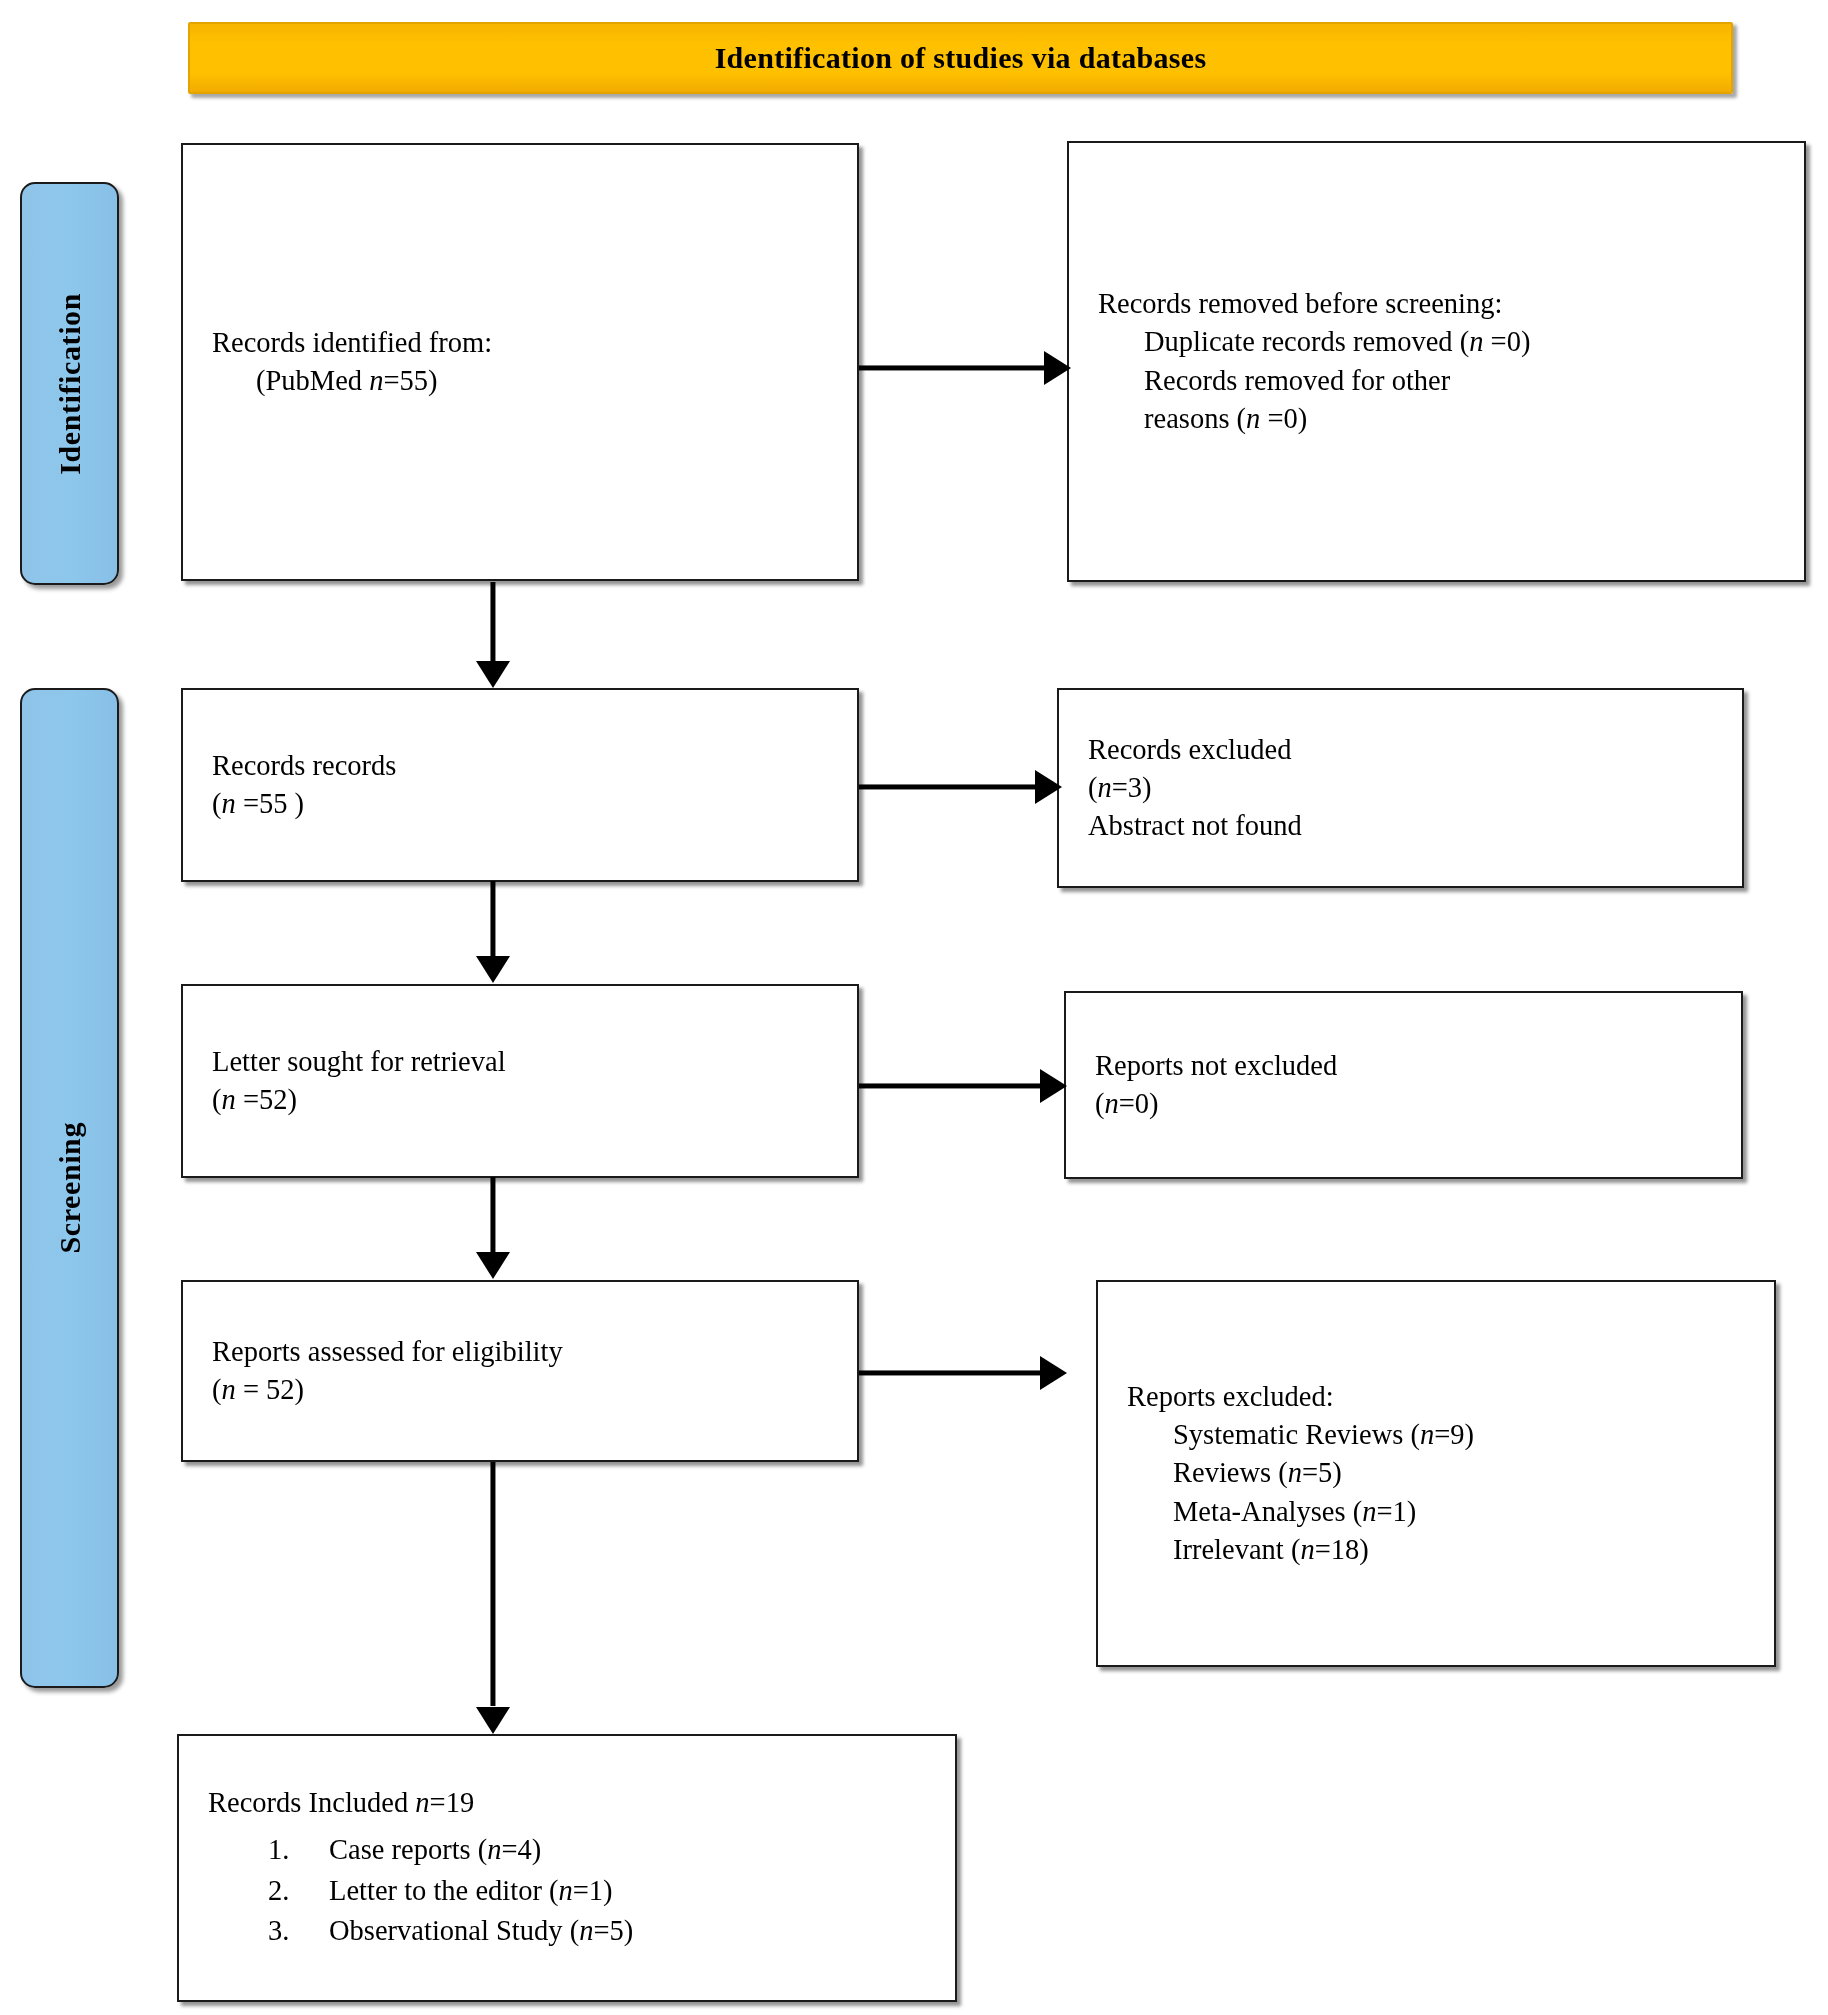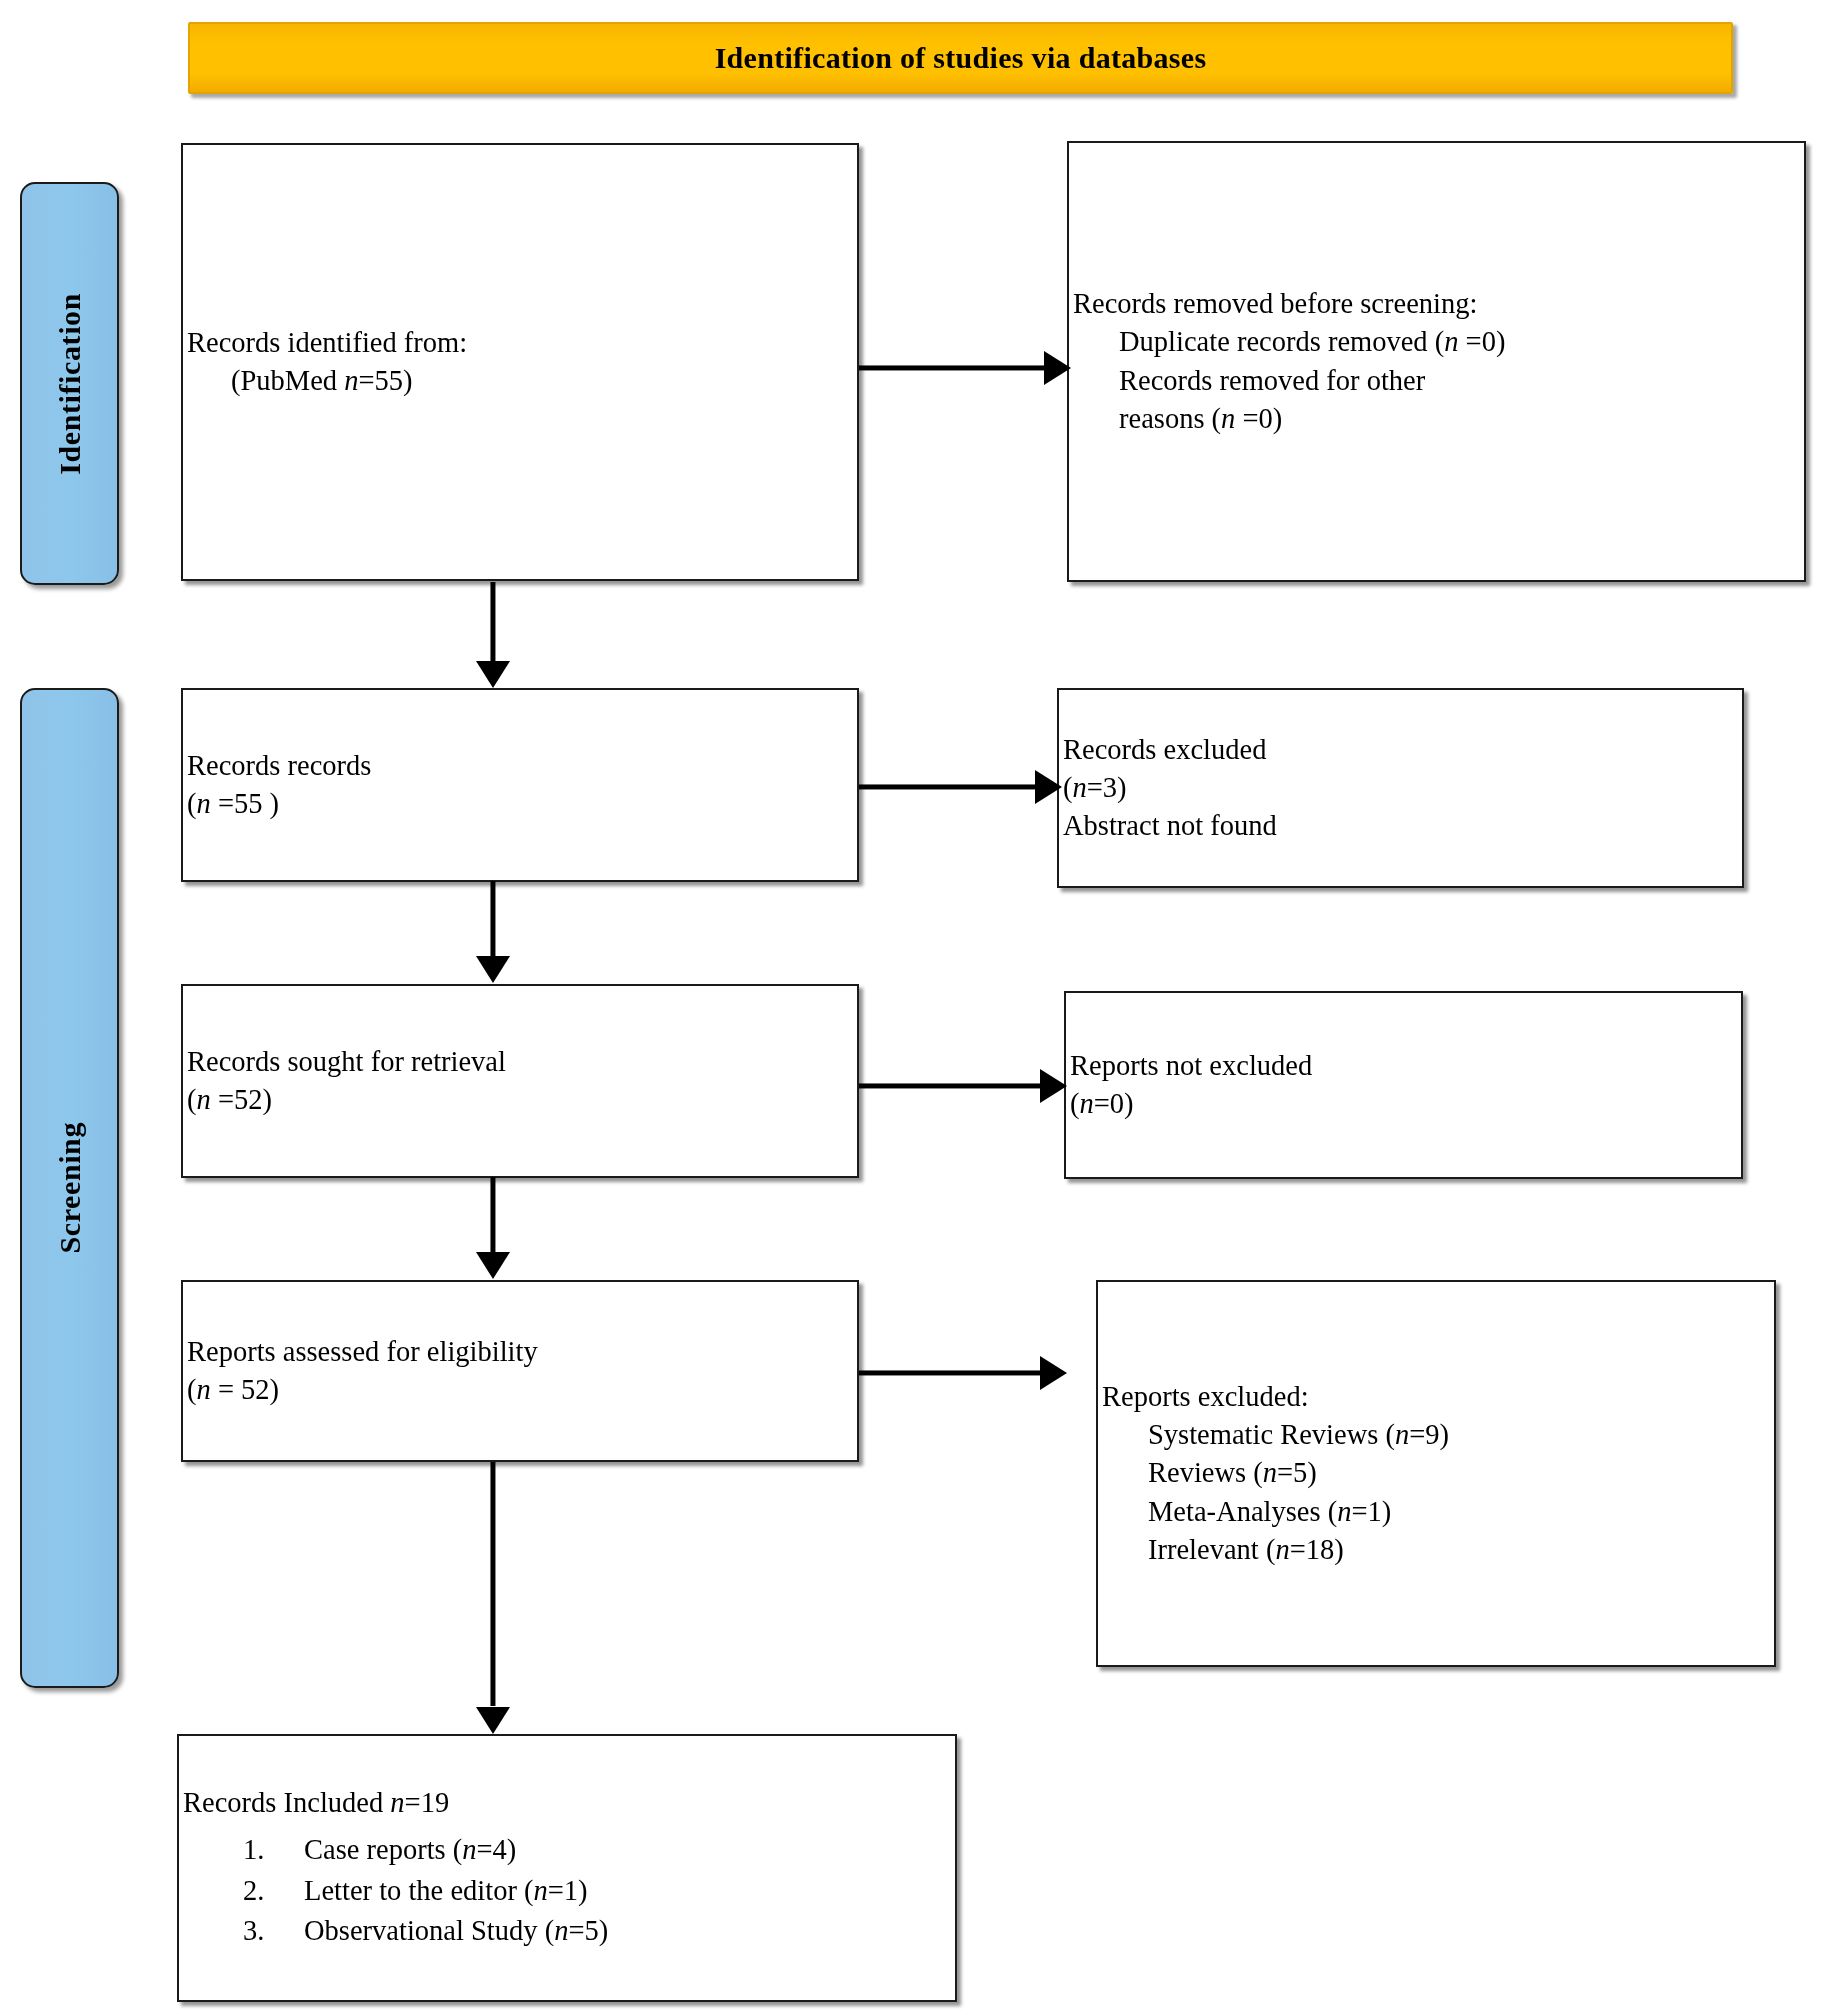--- a/index.html
+++ b/index.html
@@ -62,21 +62,21 @@
     position:absolute;
     background:#ffffff;
     border:2.3px solid #1a1a1a;
     box-shadow:4px 4px 3.4px rgba(0,0,0,.42);
     box-sizing:border-box;
     display:flex;
     flex-direction:column;
     justify-content:center;
   }
   .box .lines{
-    padding:0 4px;
+    padding:0 29px;
     font-size:28.5px;
     line-height:1.34;
   }
   .ln{ white-space:pre-wrap; }
   .ind1{ padding-left:44px; }
   .ind2{ padding-left:46px; }
 
   
   .numlist{ margin:8px 0 0 0; padding:0; list-style:none; }
   .numlist li{
@@ -190,21 +190,21 @@
   <div class="box" id="box-excluded">
     <div class="lines">
       <div class="ln">Records excluded</div>
       <div class="ln"><span>(</span><i class="n">n</i><span>=3)</span></div>
       <div class="ln">Abstract not found</div>
     </div>
   </div>
 
   <div class="box" id="box-sought">
     <div class="lines">
-      <div class="ln">Records sought for retrieval</div>
+      <div class="ln">Letter sought for retrieval</div>
       <div class="ln"><span>(</span><i class="n">n</i><span> =52)</span></div>
     </div>
   </div>
 
   <div class="box" id="box-not-retrieved">
     <div class="lines">
       <div class="ln">Reports not excluded</div>
       <div class="ln"><span>(</span><i class="n">n</i><span>=0)</span></div>
     </div>
   </div>

